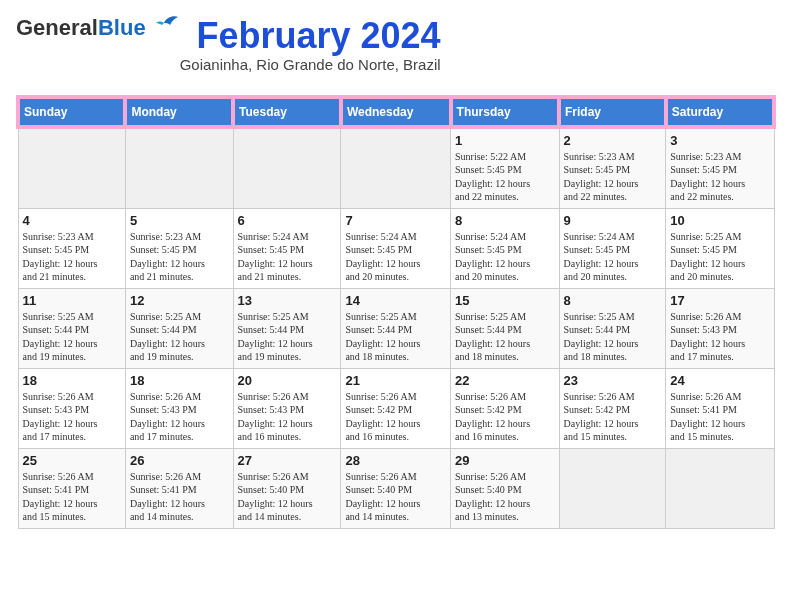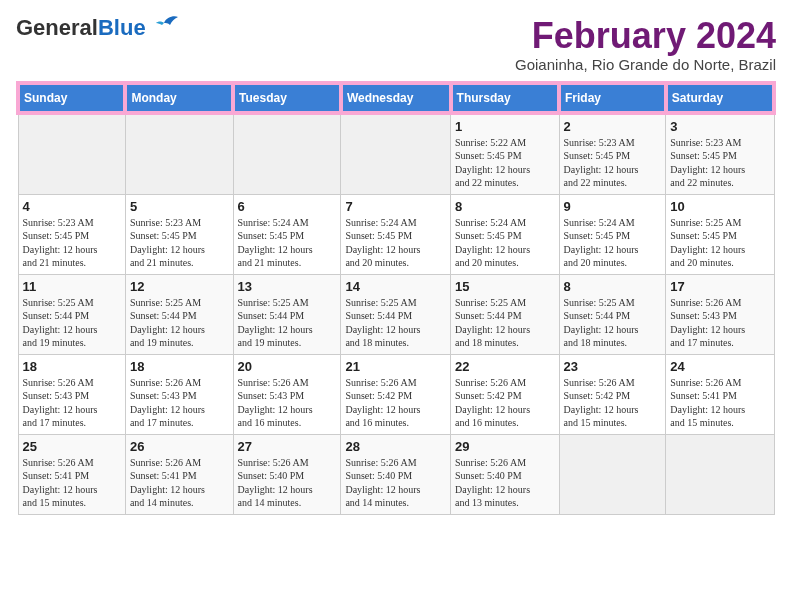--- a/index.html
+++ b/index.html
@@ -5,36 +5,35 @@
     * { box-sizing: border-box; margin: 0; padding: 0; }
     body {
       font-family: Arial, sans-serif;
       background: #fff;
       width: 792px;
       min-height: 612px;
       padding: 16px;
     }
     .header-area {
       display: flex;
-      justify-content: space-between;
       align-items: flex-start;
-      margin-bottom: 8px;
+      margin-bottom: 22px;
     }
     .logo {
       display: flex;
       flex-direction: column;
       align-items: flex-start;
     }
     .title-area {
       text-align: right;
     }
     .month-year {
       font-size: 36px;
       font-weight: bold;
-      color: #701a75;
+      color: #1d4ed8;
       line-height: 1.1;
     }
     .location {
       font-size: 15px;
       color: #444;
     }
     table {
       width: 100%;
       border-collapse: collapse;
       font-size: 11px;

